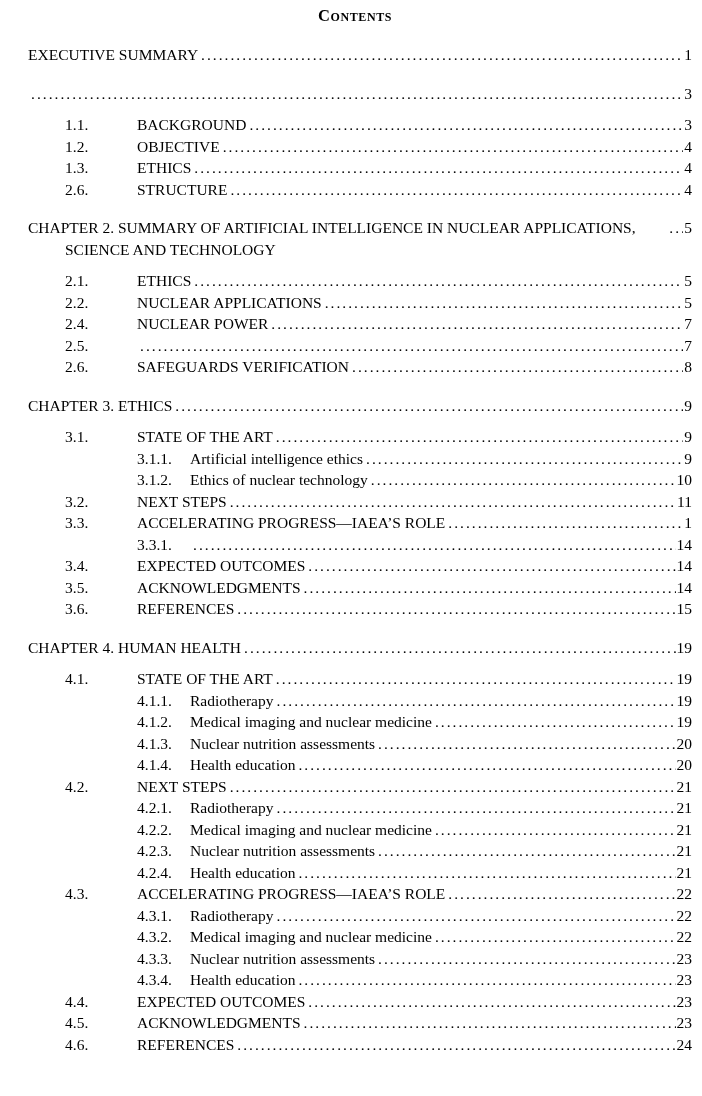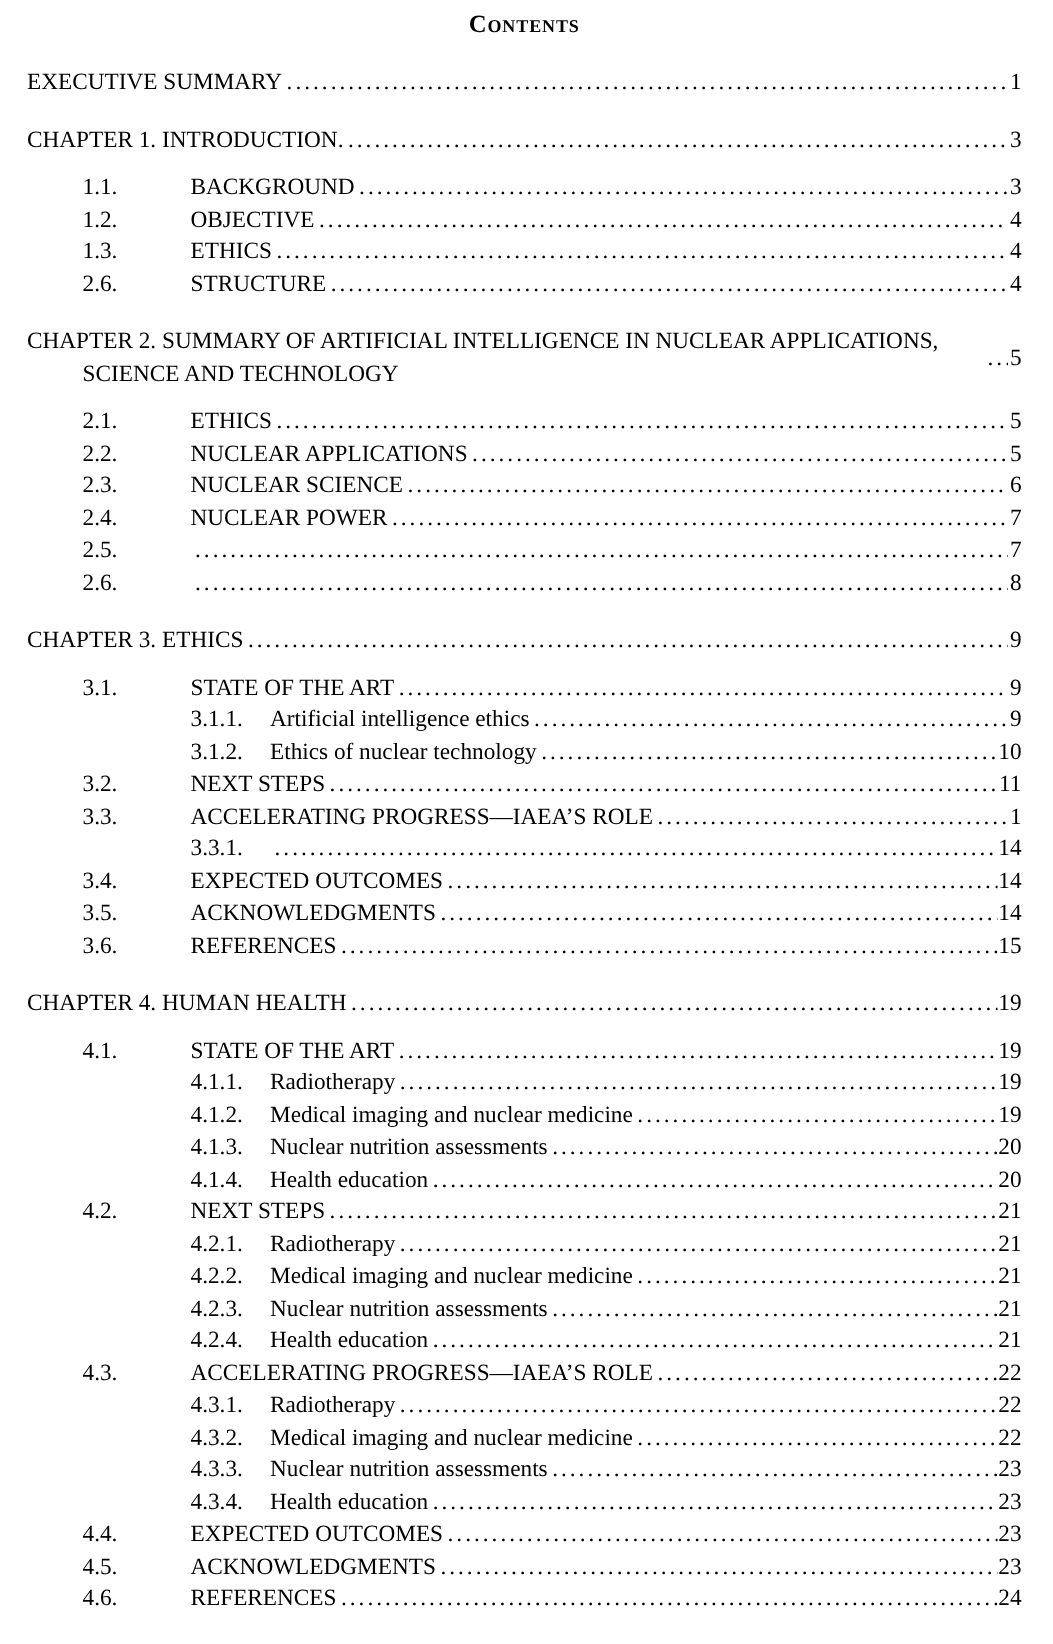--- a/index.html
+++ b/index.html
@@ -10,40 +10,41 @@
   }
   body {
     width: 702px;
     overflow-x: hidden;
     font-family: "Liberation Serif", serif;
     color: #000000;
   }
   .doc-page {
     width: 702px;
     min-height: 1096px;
-    padding: 5px 21px 12px 18px;
+    padding: 5px 10px 12px 18px;
     background: #ffffff;
   }
   .doc-title {
     text-align: center;
     font-weight: bold;
     font-variant: small-caps;
     font-size: 16.5px;
     letter-spacing: 0.6px;
     line-height: 22px;
     margin: 0;
   }
   .toc-group { margin-top: 17px; }
   .entries { margin-top: 10px; }
 
   .row {
     display: flex;
-    align-items: center;
+    align-items: flex-start;
     font-size: 15.5px;
     line-height: 21.5px;
+    margin-left: 10px;
   }
   .row .num { flex: none; }
   .row .label { flex: 0 1 auto; }
   .row .dots {
     flex: 1 1 0;
     min-width: 14px;
     overflow: hidden;
     white-space: nowrap;
     margin: 0 1px 0 3px;
   }
@@ -70,21 +71,20 @@
   <div id="toc-root">
       <div class="toc-group">
         <div class="row chapter">
           <span class="label">EXECUTIVE SUMMARY</span>
           <span class="dots"></span>
           <span class="pagenum">1</span>
         </div>
       </div>
       <div class="toc-group">
         <div class="row chapter">
-          <span class="label">CHAPTER 1. INTRODUCTION.</span>
           <span class="dots"></span>
           <span class="pagenum">3</span>
         </div>
         <div class="entries">
           <div class="row entry level1">
             <span class="num">1.1.</span>
             <span class="label">BACKGROUND</span>
             <span class="dots"></span>
             <span class="pagenum">3</span>
           </div>
@@ -121,38 +121,33 @@
             <span class="dots"></span>
             <span class="pagenum">5</span>
           </div>
           <div class="row entry level1">
             <span class="num">2.2.</span>
             <span class="label">NUCLEAR APPLICATIONS</span>
             <span class="dots"></span>
             <span class="pagenum">5</span>
           </div>
           <div class="row entry level1">
-            <span class="num">2.3.</span>
-            <span class="label">NUCLEAR SCIENCE</span>
-            <span class="dots"></span>
-            <span class="pagenum">6</span>
-          </div>
-          <div class="row entry level1">
             <span class="num">2.4.</span>
             <span class="label">NUCLEAR POWER</span>
             <span class="dots"></span>
             <span class="pagenum">7</span>
           </div>
           <div class="row entry level1">
             <span class="num">2.5.</span>
             <span class="dots"></span>
             <span class="pagenum">7</span>
           </div>
           <div class="row entry level1">
             <span class="num">2.6.</span>
+            <span class="label">SAFEGUARDS VERIFICATION</span>
             <span class="dots"></span>
             <span class="pagenum">8</span>
           </div>
         </div>
       </div>
       <div class="toc-group">
         <div class="row chapter">
           <span class="label">CHAPTER 3. ETHICS</span>
           <span class="dots"></span>
           <span class="pagenum">9</span>

